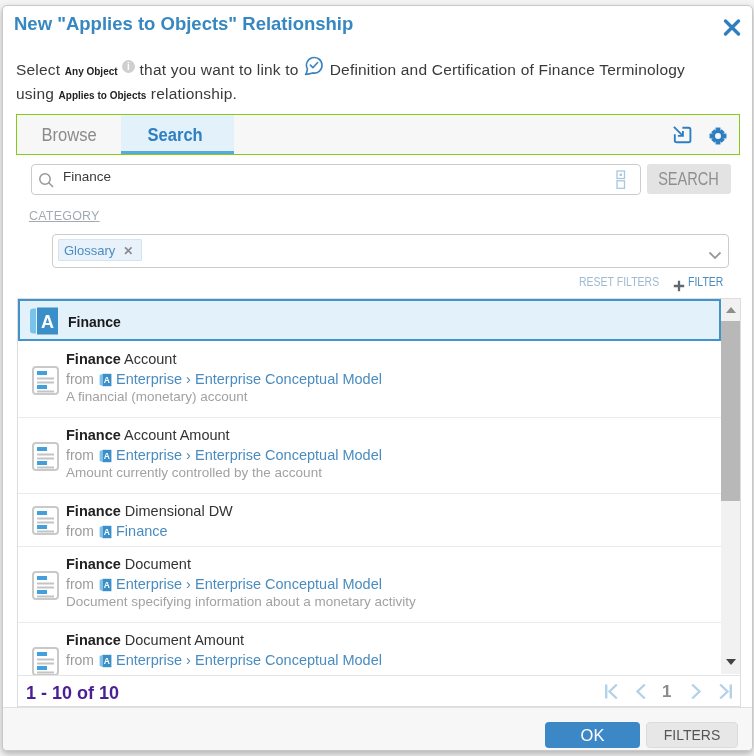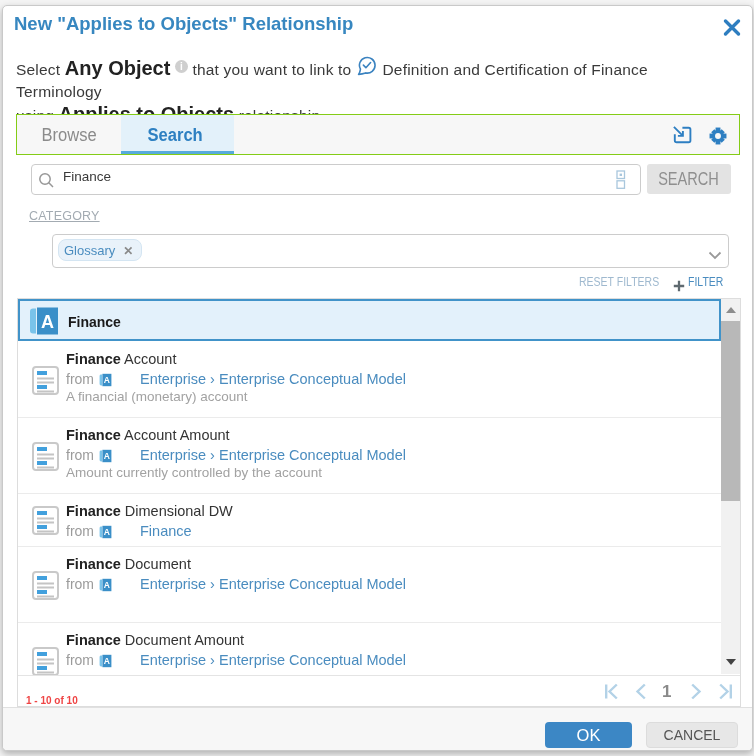--- a/index.html
+++ b/index.html
@@ -4,21 +4,21 @@
 <style>
 * { margin:0; padding:0; box-sizing:border-box; }
 .bubble svg, .minibook svg, .pgi svg { display:block; }
 html,body { width:754px; height:756px; background:#f4f4f4; font-family:"Liberation Sans", sans-serif; overflow:hidden;}
 #modal { position:absolute; left:2px; top:5px; width:751px; height:746px; background:#fff;
   border:1px solid #c9c9c9; border-radius:5px; box-shadow:0 3px 7px rgba(0,0,0,.28); overflow:hidden; }
 .abs { position:absolute; }
 #title { left:11px; top:9px; font-size:18.5px; font-weight:bold; color:#3787c0; line-height:1; letter-spacing:0px; }
 #close { left:719px; top:11px; width:20px; height:20px; }
 #desc { left:13px; top:50px; width:714px; font-size:15.5px; letter-spacing:0.2px; color:#3a3a3a; line-height:22px; }
-#desc b { color:#222; font-size:20px; letter-spacing:0; }
+#desc b { color:#222; font-size:10px; letter-spacing:0; }
 .infoc { display:inline-block; vertical-align:5px; width:13px; height:13px; border-radius:50%;
   background:#cfcfcf; color:#fff; font-size:10px; font-weight:bold; text-align:center; line-height:13px; font-style:normal;}
 .bubble { display:inline-block; vertical-align:-1px; margin:0 1px; }
 
 #tabbar { left:13px; top:108px; width:724px; height:41px; background:#f7f7f7; border:1px solid #84cc16; }
 .tab { position:absolute; top:0; height:39px; text-align:center; font-size:18px; color:#8b8b8b; line-height:41px; }
 .tab span { display:inline-block; transform:scaleX(0.92); }
 #tab1 { left:0; width:104px; }
 #tab2 { left:104px; width:113px; text-indent:-2px; background:#e3f1fa; color:#2e80c2; font-weight:bold; border-bottom:3px solid #58aadb; height:39px;}
 #tab3 { left:212px; width:135px; }
@@ -27,56 +27,56 @@
 
 #searchbox { left:28px; top:158px; width:610px; height:31px; border:1px solid #ccc; border-radius:4px; background:#fff; }
 #searchtext { left:60px; top:164px; font-size:13.5px; color:#3a3a3a; line-height:1;}
 #magicon { left:35px; top:166px; }
 #sqicon { left:613px; top:164px; }
 #searchbtn { left:644px; top:158px; width:84px; height:30px; background:#e3e3e3; border-radius:3px;
   color:#8f8f8f; font-size:18px; text-align:center; line-height:30px; }
 #searchbtn span { display:inline-block; transform:scaleX(0.81); }
 #catlabel { left:26px; top:204px; font-size:12.5px; color:#a3abb2; letter-spacing:.2px; line-height:1;text-decoration:underline;}
 #selectbox { left:49px; top:228px; width:677px; height:34px; border:1px solid #ccc; border-radius:4px; background:#fff; }
-#chip { left:55px; top:233px; height:22px; padding:1px 8px 0 5px; background:#e9f2fa; border:1px solid #d4e5f2; border-radius:8px;
+#chip { left:55px; top:233px; height:22px; padding:1px 8px 0 5px; background:#e9f2fa; border:1px solid #d4e5f2; border-radius:1px;
   font-size:13px; color:#4a8cbf; line-height:19px; }
 #chip .x { color:#8a8a8a; font-weight:bold; margin-left:8px; font-size:12px;}
 #chev { left:705px; top:240px; }
 .rf { left:576px; top:270px; font-size:12.5px; color:#9fb9cf; transform:scaleX(0.84); transform-origin:left top; line-height:1;}
 .pff { left:685px; top:270px; font-size:12.5px; color:#4a8cbf; transform:scaleX(0.84); transform-origin:left top; line-height:1;}
 .pfplus { left:670px; top:272px; }
 
 #list { left:14px; top:292px; width:724px; height:409px; border:1px solid #ddd; background:#fff; }
 #selrow { position:absolute; left:0px; top:0px; width:703px; height:42px; background:#e3f1fb; border:2px solid #4193c9; }
 .bigbook { position:absolute; left:9px; top:6px; }
 #selrow .t { position:absolute; left:48px; top:13.5px; font-size:14px; font-weight:bold; color:#1a1a1a; line-height:1;}
 .row { position:absolute; left:0; width:704px; background:#fff; }
 .row .icon { position:absolute; left:14px; top:24px; }
 .row .tt { position:absolute; left:48px; font-size:14.5px; color:#333; top:10px; line-height:1;}
 .row .tt b { color:#222; }
 .row .fr { position:absolute; left:48px; top:30px; font-size:14px; color:#9b9b9b; line-height:1;text-align:right;}
-.row .fr .lk { font-size:14.5px; color:#4a8cbf;margin-left:24px; }
+.row .fr .lk { font-size:14.5px; color:#4a8cbf; }
 .row .ds { position:absolute; left:48px; top:48px; font-size:13.5px; color:#a2a2a2; line-height:1;}
 .sep { position:absolute; left:0; width:704px; height:1px; background:#ebebeb; }
 .minibook { display:inline-block; vertical-align:-3px; margin:0 4px 0 5px;}
 
 #sbar { position:absolute; left:703px; top:0; width:19px; height:375px; background:#f1f1f1; }
 #sthumb { position:absolute; left:0px; top:22px; width:19px; height:180px; background:#b8b8b8; }
 .sarrow { position:absolute; left:4.5px; width:0; height:0; border-left:5px solid transparent; border-right:5px solid transparent; }
 #sup { top:8px; border-bottom:6px solid #8d8d8d; }
 #sdown { top:360px; border-top:6px solid #434343; }
 
 #pager { position:absolute; left:0; top:376px; width:722px; height:31px; border-top:1px solid #e4e4e4; background:#fff; }
-#pager .cnt { position:absolute; left:8px; top:20px; font-size:10px; font-weight:bold; color:#ef4444; line-height:1;}
+#pager .cnt { position:absolute; left:8px; top:8px; font-size:18px; font-weight:bold; color:#4c1d95; line-height:1;}
 .pgi { position:absolute; top:6px; }
 #pgnum { position:absolute; left:644px; top:7px; font-size:17px; font-weight:bold; color:#8a8a8a; line-height:1;}
 
 #footer { left:0; top:701px; width:749px; height:45px; background:#f7f7f7; border-top:1px solid #e0e0e0; }
 .btn { position:absolute; top:716px; height:26px; border-radius:4px; font-size:15px; text-align:center; line-height:26px; }
-#okbtn { left:542px; width:87px; background:#3c87c5; color:#fff; font-size:16.5px; }
+#okbtn { left:542px; width:95px; background:#3c87c5; color:#fff; font-size:16.5px; }
 #cancelbtn { left:643px; width:92px; background:#e7e7e7; color:#555; border:1px solid #dcdcdc; line-height:24px; font-size:14px;}
 </style>
 </head>
 <body>
 <div id="modal">
   <div class="abs" id="title">New "Applies to Objects" Relationship</div>
   <div class="abs" id="close">
     <svg width="20" height="20" viewBox="0 0 20 20">
         <path d="M3.5 4 L 16.5 17 M16.5 4 L 3.5 17" stroke="#2e7ec0" stroke-width="3.4" stroke-linecap="round"></path>
       </svg>
@@ -207,20 +207,21 @@
         <rect x="5" y="15.5" width="17" height="2" fill="#c4c4c4"></rect>
         <rect x="5" y="19" width="10" height="4" fill="#42a0dd"></rect>
         <rect x="5" y="24.5" width="17" height="2" fill="#c4c4c4"></rect>
       </svg></span>
       <span class="tt"><b>Finance</b> Document</span>
       <span class="fr">from<span class="minibook"><svg width="13" height="14" viewBox="0 0 13 14">
               <path d="M2 1.5 q-1.4 0 -1.4 1.4 v8.2 q0 1.4 1.4 1.4 h1 V1.5 Z" fill="#79c3ea"></path>
               <rect x="3.4" y="0.8" width="9" height="12.4" fill="#3a8fc8"></rect>
               <text x="7.9" y="10" font-family="Liberation Sans, sans-serif" font-size="8.5" font-weight="bold" fill="#fff" text-anchor="middle">A</text>
             </svg></span><span class="lk">Enterprise › Enterprise Conceptual Model</span></span>
+      <span class="ds">Document specifying information about a monetary activity</span>
     </div>
     <div class="sep" style="top:323px;"></div>
 
     <div class="row" style="top:324px;height:52px;">
       <span class="icon"><svg width="27" height="29" viewBox="0 0 27 29">
         <rect x="1" y="1" width="25" height="27" rx="3" fill="#fff" stroke="#c9c9c9" stroke-width="2"></rect>
         <rect x="5" y="5" width="10" height="4" fill="#42a0dd"></rect>
         <rect x="5" y="11.5" width="17" height="2" fill="#c4c4c4"></rect>
         <rect x="5" y="15.5" width="17" height="2" fill="#c4c4c4"></rect>
         <rect x="5" y="19" width="10" height="4" fill="#42a0dd"></rect>
@@ -261,14 +262,14 @@
       <span class="pgi" style="left:700px;">
           <svg width="15" height="19" viewBox="0 0 15 19">
             <path d="M2.2 2.5 L9.5 9.5 L2.2 16.5 M12.8 2.5 V16.5" fill="none" stroke="#b3d2e7" stroke-width="2.4"></path>
           </svg>
         </span>
     </div>
   </div>
 
   <div class="abs" id="footer"></div>
   <div class="btn abs" id="okbtn">OK</div>
-  <div class="btn abs" id="cancelbtn">CANCEL</div>
+  <div class="btn abs" id="cancelbtn">FILTERS</div>
 </div>
 
 </body></html>

